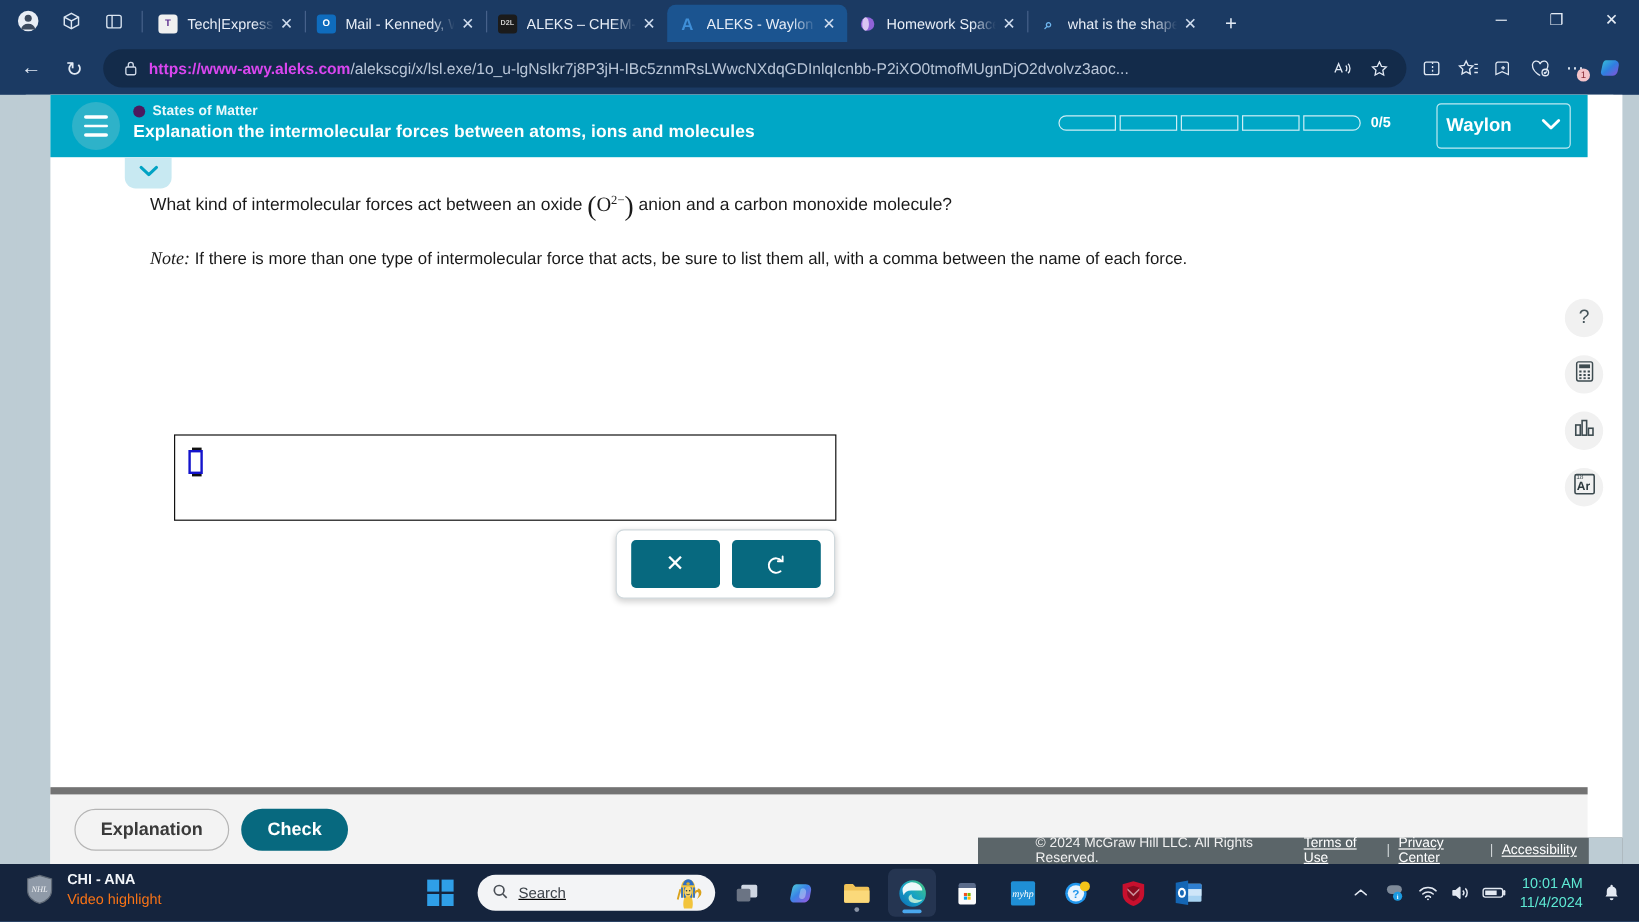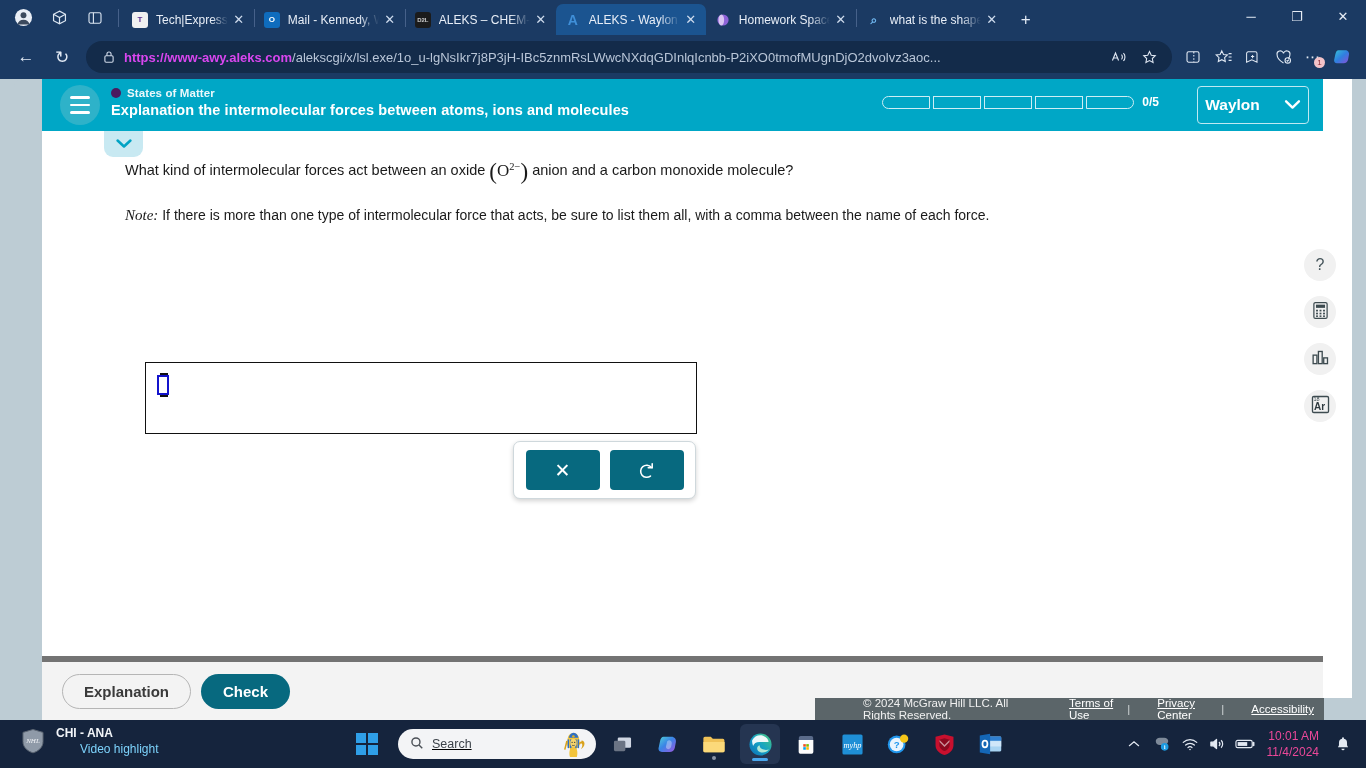--- a/index.html
+++ b/index.html
@@ -114,51 +114,51 @@
   .btnrow { position:absolute; left:20px; top:12px; display:flex; align-items:center; gap:10px; }
   .btn-expl { height:35px; padding:0 21px; border-radius:18px; border:1.3px solid #b5b5b5;
               background:#f3f3f3; color:#3a3a3a; font-size:15px; font-weight:bold;
               display:flex; align-items:center; }
   .btn-check { height:35px; padding:0 22px; border-radius:18px; background:#07697f;
                color:#fff; font-size:15px; font-weight:bold; display:flex; align-items:center; }
 
   .legalbar { position:absolute; right:0; bottom:0; width:537px; height:22px; background:#5b6569;
               display:flex; align-items:center; justify-content:flex-end; padding-right:38px;
               gap:7px; font-size:11.5px; color:#f0f0f0;padding-left:48px; }
-  .legalbar a { color:#fff; text-decoration:underline;margin-left:20px; }
+  .legalbar a { color:#fff; text-decoration:underline; }
   .legal-pill { position:absolute; right:0; bottom:0; width:28px; height:22px; background:#bdccd4; }
   .legal-sep { color:#cfd4d6; }
 
   
   .taskbar { position:absolute; left:0; top:720px; width:1366px; height:48px; background:#15243d; }
   .nhl { position:absolute; left:20px; top:5px; display:flex; align-items:center; gap:10px; }
   .nhl-logo { width:26px; height:28px; display:flex; align-items:center; justify-content:center; }
   .nhl-txt { line-height:1.35; }
   .nhl-t1 { font-size:12px; color:#f2f5f9; font-weight:600; }
-  .nhl-t2 { font-size:12px; color:#7dd3fc;margin-left:24px; }
+  .nhl-t2 { font-size:12px; color:#f97316; }
   .tb-center { position:absolute; left:50%; top:0; transform:translateX(-50%);
                height:48px; display:flex; align-items:center; gap:6px;text-decoration:underline; }
   .win-logo { width:22px; height:22px; display:grid; grid-template-columns:1fr 1fr;
               grid-template-rows:1fr 1fr; gap:2.5px; margin-right:14px; }
   .win-logo i { background:#2f9fe8; display:block; }
   .searchbox { width:198px; height:30px; background:#f3f4f6; border-radius:15px;
                display:flex; align-items:center; padding:0 4px 0 12px; gap:8px; position:relative; }
   .searchbox .sx { font-size:13px; color:#4b5057; }
   .sph { width:36px; height:28px; margin-left:auto; display:flex; align-items:flex-end; justify-content:center; }
   .tbicon { width:40px; height:40px; display:flex; align-items:center; justify-content:center; position:relative; }
   .tbicon.active { background:#253551; border-radius:6px; }
   .tbicon.active::after { content:""; position:absolute; bottom:3px; left:50%; transform:translateX(-50%);
                           width:16px; height:3px; background:#4aa8ee; border-radius:2px; }
   .tbicon.dot::after { content:""; position:absolute; bottom:4px; left:50%; transform:translateX(-50%);
                        width:4px; height:4px; background:#8a94a6; border-radius:50%; }
   .tray { position:absolute; right:10px; top:0; height:48px; display:flex; align-items:center; gap:2px; }
   .trayic { width:26px; height:30px; display:flex; align-items:center; justify-content:center;
             color:#e3e9f2; font-size:13px; }
   .clock { text-align:right; line-height:1.35; margin:0 9px 0 6px; }
-  .clock div { font-size:12px; color:#ec4899; }
+  .clock div { font-size:12px; color:#5eead4; }
 </style>
 </head>
 <body>
 
 <div class="browser">
 
   <div class="tabstrip">
     <div class="tb-left">
       <div class="chrome-ic">
         <svg width="19" height="19" viewBox="0 0 20 20">

